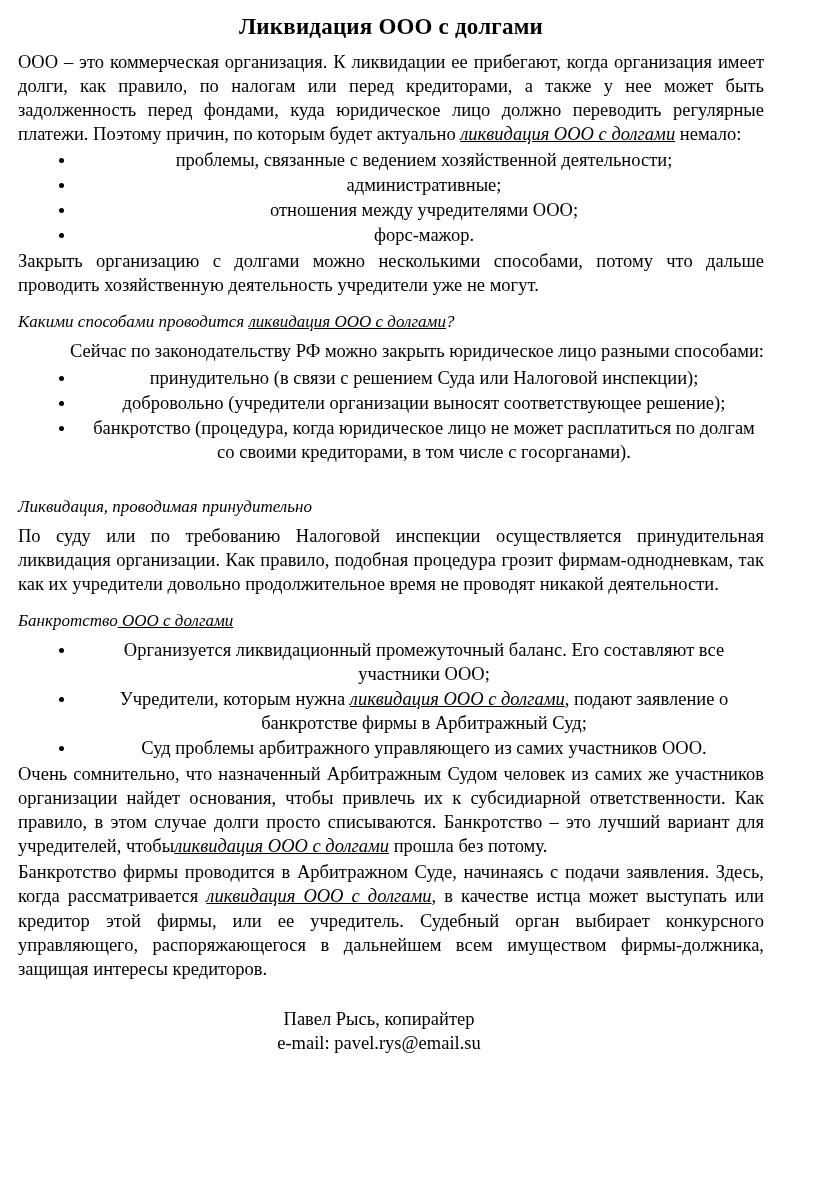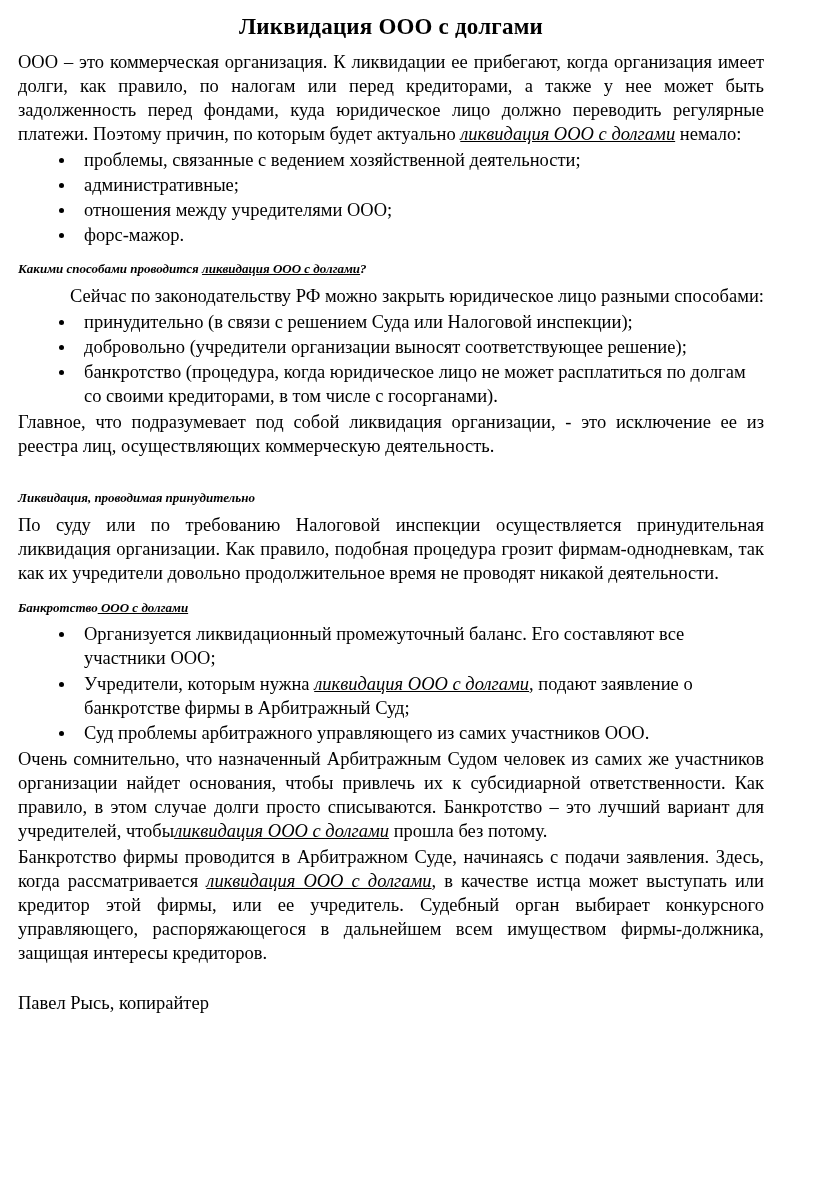--- a/index.html
+++ b/index.html
@@ -29,48 +29,49 @@
   }
   p.para {
     margin: 0 0 2px 0;
     text-align: right;
   }
   p.para.justified {
     text-align: justify;
     text-justify: inter-word;
   }
   h2.sub {
-    font-size: 13px;
-    font-weight: bold;
+    font-size: 17px;
+    font-weight: normal;
     font-style: italic;
     margin: 14px 0 6px 0;
   }
   h2.sub .u {
     text-decoration: underline;
   }
   ul.bullets {
     margin: 2px 0 2px 0;
     padding-left: 58px;
     list-style: disc;
   }
   ul.bullets li {
     margin: 0 0 1px 0;
     padding-left: 8px;
+    text-align: center;
   }
   ul.bullets li::marker {
     font-size: 17px;
   }
   .kw {
     font-style: italic;
     text-decoration: underline;
   }
   .spacer-md { height: 16px; }
   .signature {
     margin-top: 26px;
-    text-align: left;
+    text-align: center;
     padding-right: 24px;
     line-height: 1.32;
   }
   .signature div { margin: 0; }
 </style>
 </head>
 <body>
 
 <div class="page">
 
@@ -78,32 +79,32 @@
 
   <p class="para justified"><span>ООО – это коммерческая организация. К ликвидации ее прибегают, когда организация имеет долги, как правило, по налогам или перед кредиторами, а также у нее может быть задолженность перед фондами, куда юридическое лицо должно переводить регулярные платежи. Поэтому причин, по которым будет актуально </span><span class="kw">ликвидация ООО с долгами</span><span> немало:</span></p>
 
   <ul class="bullets">
     <li>проблемы, связанные с ведением хозяйственной деятельности;</li>
     <li>административные;</li>
     <li>отношения между учредителями ООО;</li>
     <li>форс-мажор.</li>
   </ul>
 
+  <p class="para justified">Закрыть организацию с долгами можно несколькими способами, потому что дальше проводить хозяйственную деятельность учредители уже не могут.</p>
 
   <h2 class="sub"><span>Какими способами проводится </span><span class="u">ликвидация ООО с долгами</span><span>?</span></h2>
 
   <p class="para">Сейчас по законодательству РФ можно закрыть юридическое лицо разными способами:</p>
 
   <ul class="bullets">
     <li>принудительно (в связи с решением Суда или Налоговой инспекции);</li>
     <li>добровольно (учредители организации выносят соответствующее решение);</li>
     <li>банкротство (процедура, когда юридическое лицо не может расплатиться по долгам со своими кредиторами, в том числе с госорганами).</li>
   </ul>
 
-  <p class="para justified">Главное, что подразумевает под собой ликвидация организации, - это исключение ее из реестра лиц, осуществляющих коммерческую деятельность.</p>
 
   <div class="spacer-md"></div>
 
   <h2 class="sub">Ликвидация, проводимая принудительно</h2>
 
   <p class="para justified">По суду или по требованию Налоговой инспекции осуществляется принудительная ликвидация организации. Как правило, подобная процедура грозит фирмам-однодневкам, так как их учредители довольно продолжительное время не проводят никакой деятельности.</p>
 
   <h2 class="sub"><span>Банкротство</span><span class="u"> ООО с долгами</span></h2>
 
 
@@ -112,15 +113,16 @@
     <li><span>Учредители, которым нужна </span><span class="kw">ликвидация ООО с долгами</span><span>, подают заявление о банкротстве фирмы в Арбитражный Суд;</span></li>
     <li>Суд проблемы арбитражного управляющего из самих участников ООО.</li>
   </ul>
 
   <p class="para justified"><span>Очень сомнительно, что назначенный Арбитражным Судом человек из самих же участников организации найдет основания, чтобы привлечь их к субсидиарной ответственности. Как правило, в этом случае долги просто списываются. Банкротство – это лучший вариант для учредителей, чтобы</span><span class="kw">ликвидация ООО с долгами</span><span> прошла без потому.</span></p>
 
   <p class="para justified"><span>Банкротство фирмы проводится в Арбитражном Суде, начинаясь с подачи заявления. Здесь, когда рассматривается </span><span class="kw">ликвидация ООО с долгами</span><span>, в качестве истца может выступать или кредитор этой фирмы, или ее учредитель. Судебный орган выбирает конкурсного управляющего, распоряжающегося в дальнейшем всем имуществом фирмы-должника, защищая интересы кредиторов.</span></p>
 
   <div class="signature">
     <div>Павел Рысь, копирайтер</div>
+    <div>e-mail: pavel.rys@email.su</div>
   </div>
 
 </div>
 
 </body></html>

